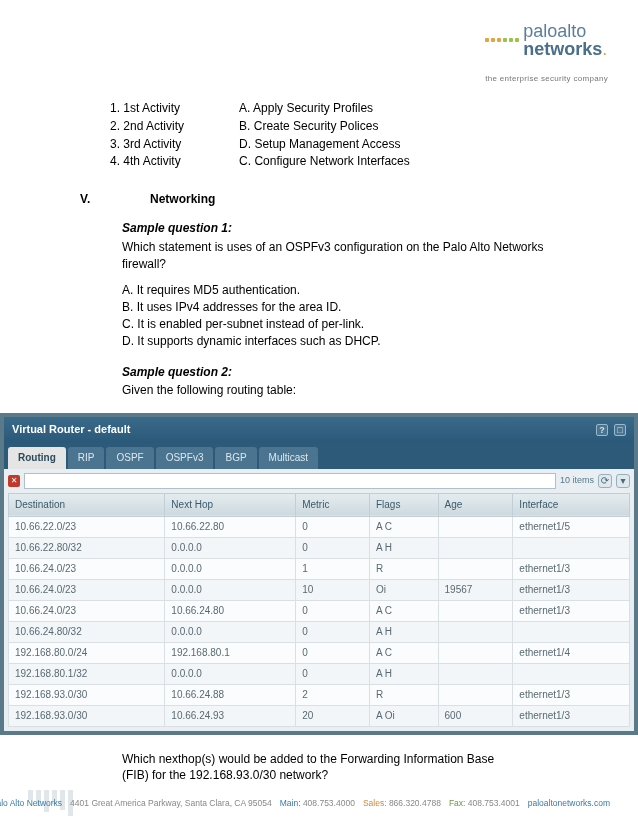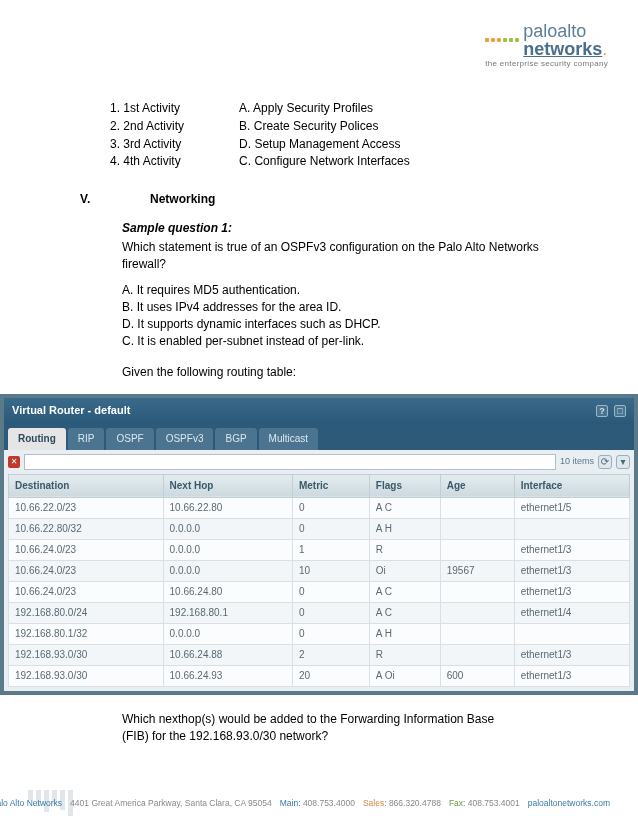--- a/index.html
+++ b/index.html
@@ -14,25 +14,25 @@
     background: #fff;
   }
   .logo-area {
     position: absolute;
     top: 22px;
     right: 30px;
     text-align: left;
     line-height: 1;
   }
   .logo-main { font-size: 18px; color: #5b7f9a; font-weight: 400; display:flex; align-items:center; gap:4px;}
-  .logo-main b { color:#4a6f8a;text-decoration:underline; }
+  .logo-main b { color:#4a6f8a; }
   .logo-dots { display:inline-flex; gap:2px; }
   .logo-dots span { width:4px; height:4px; background:#e6a23c; border-radius:1px; display:inline-block;}
   .logo-dots span:nth-child(4),.logo-dots span:nth-child(5),.logo-dots span:nth-child(6){background:#9cc24a;}
-  .logo-tag { font-size: 8px; color: #777; letter-spacing:0.3px; margin-top:2px;}
+  .logo-tag { font-size: 8px; color: #777; letter-spacing:0.3px; margin-top:17px;}
   .content { padding: 100px 60px 0 80px; line-height: 1.4; }
   .two-col { display: flex; margin-left: 30px; gap: 55px; margin-bottom: 20px;}
   .two-col .num-item { margin:0 0 1px 0; }
   .section-row { display:flex; gap:18px; margin:10px 0 12px 0;}
   .section-num { font-weight:bold; width:20px;}
   .section-title { font-weight:bold;padding-left:32px;}
   .q-block { margin-left: 42px; margin-bottom:14px;}
   .q-title { font-weight:bold; font-style:italic; margin-bottom:2px;}
   .q-body { margin-bottom:10px;}
   .opt { margin-left:0;}
@@ -59,21 +59,21 @@
   .tab-row { background:#2e5a7a; padding:4px 4px 0 4px; display:flex; gap:2px;}
   .tab { padding:4px 10px; font-size:10px; color:#dce8ef; background:#4a7490; border-radius:3px 3px 0 0; cursor:pointer;}
   .tab.active { background:#e5e5e5; color:#2a4a5a; font-weight:bold;}
   .grid-wrap { background:#e8eef2; padding:4px;}
   .filter-row { display:flex; align-items:center; gap:4px; margin-bottom:4px;}
   .filter-x { width:12px; height:12px; background:#c0392b; color:#fff; font-size:8px; display:inline-flex; align-items:center; justify-content:center; border-radius:2px;}
   .filter-input { flex:1; border:1px solid #b0c0ca; height:16px; background:#fff; padding:0 4px; font-size:10px;}
   .items-label { font-size:9px; color:#5a7a8a; white-space:nowrap;}
   .reload { width:14px; height:14px; border:1px solid #98b0be; border-radius:3px; background:#dfe8ed; display:inline-flex; align-items:center; justify-content:center; color:#4a6a7a; font-size:10px;}
   table.routes { width:100%; border-collapse:collapse; background:#fff; }
-  table.routes th { background:linear-gradient(#e4ecef,#cdd9df); text-align:left; padding:4px 6px; font-size:10px; color:#3a5a6a; border:1px solid #c0ced6; font-weight:bold;}
+  table.routes th { background:linear-gradient(#e4ecef,#cdd9df); text-align:left; padding:4px 6px; font-size:10px; color:#3a5a6a; border:1px solid #c0ced6; font-weight:normal;}
   table.routes td { padding:3px 6px; border:1px solid #d8e0e4; color:#5a6a72; font-size:10px; background:#fafcfd;}
   table.routes tr:nth-child(even) td { background:#f2f6f8;}
   .after-table { margin-left:42px; margin-top:16px; padding-right:60px;}
   .footer {
     position:absolute;
     bottom:18px;
     left:0; right:0;
     font-size:8.5px;
     color:#888;
     padding:0 28px;
@@ -130,28 +130,29 @@
     </div>
   </div>
 
   <div class="section-row">
     <div class="section-num">V.</div>
     <div class="section-title">Networking</div>
   </div>
 
   <div class="q-block">
     <div class="q-title">Sample question 1:</div>
-    <div class="q-body">Which statement is true of an OSPFv3 configuration on the Palo Alto Networks firewall?</div>
+    <div class="q-body">Which statement is uses of an OSPFv3 configuration on the Palo Alto Networks firewall?</div>
     <div class="opt">A.  It requires MD5 authentication.</div>
     <div class="opt">B.  It uses IPv4 addresses for the area ID.</div>
+    <div class="opt">C.  It is enabled per-subnet instead of per-link.</div>
     <div class="opt">D.  It supports dynamic interfaces such as DHCP.</div>
-    <div class="opt">C.  It is enabled per-subnet instead of per-link.</div>
   </div>
 
   <div class="q-block">
+    <div class="q-title">Sample question 2:</div>
     <div class="q-body">Given the following routing table:</div>
   </div>
 
   <div class="router-panel">
     <div class="panel-header">
       <span>Virtual Router - default</span>
       <span class="panel-header-icons">
         <span class="sq-icon">?</span>
         <span class="sq-icon">□</span>
       </span>
@@ -218,20 +219,28 @@
             </tr>
             <tr>
               <td>10.66.24.0/23</td>
               <td>10.66.24.80</td>
               <td>0</td>
               <td>A C</td>
               <td></td>
               <td>ethernet1/3</td>
             </tr>
             <tr>
+              <td>10.66.24.80/32</td>
+              <td>0.0.0.0</td>
+              <td>0</td>
+              <td>A H</td>
+              <td></td>
+              <td></td>
+            </tr>
+            <tr>
               <td>192.168.80.0/24</td>
               <td>192.168.80.1</td>
               <td>0</td>
               <td>A C</td>
               <td></td>
               <td>ethernet1/4</td>
             </tr>
             <tr>
               <td>192.168.80.1/32</td>
               <td>0.0.0.0</td>

